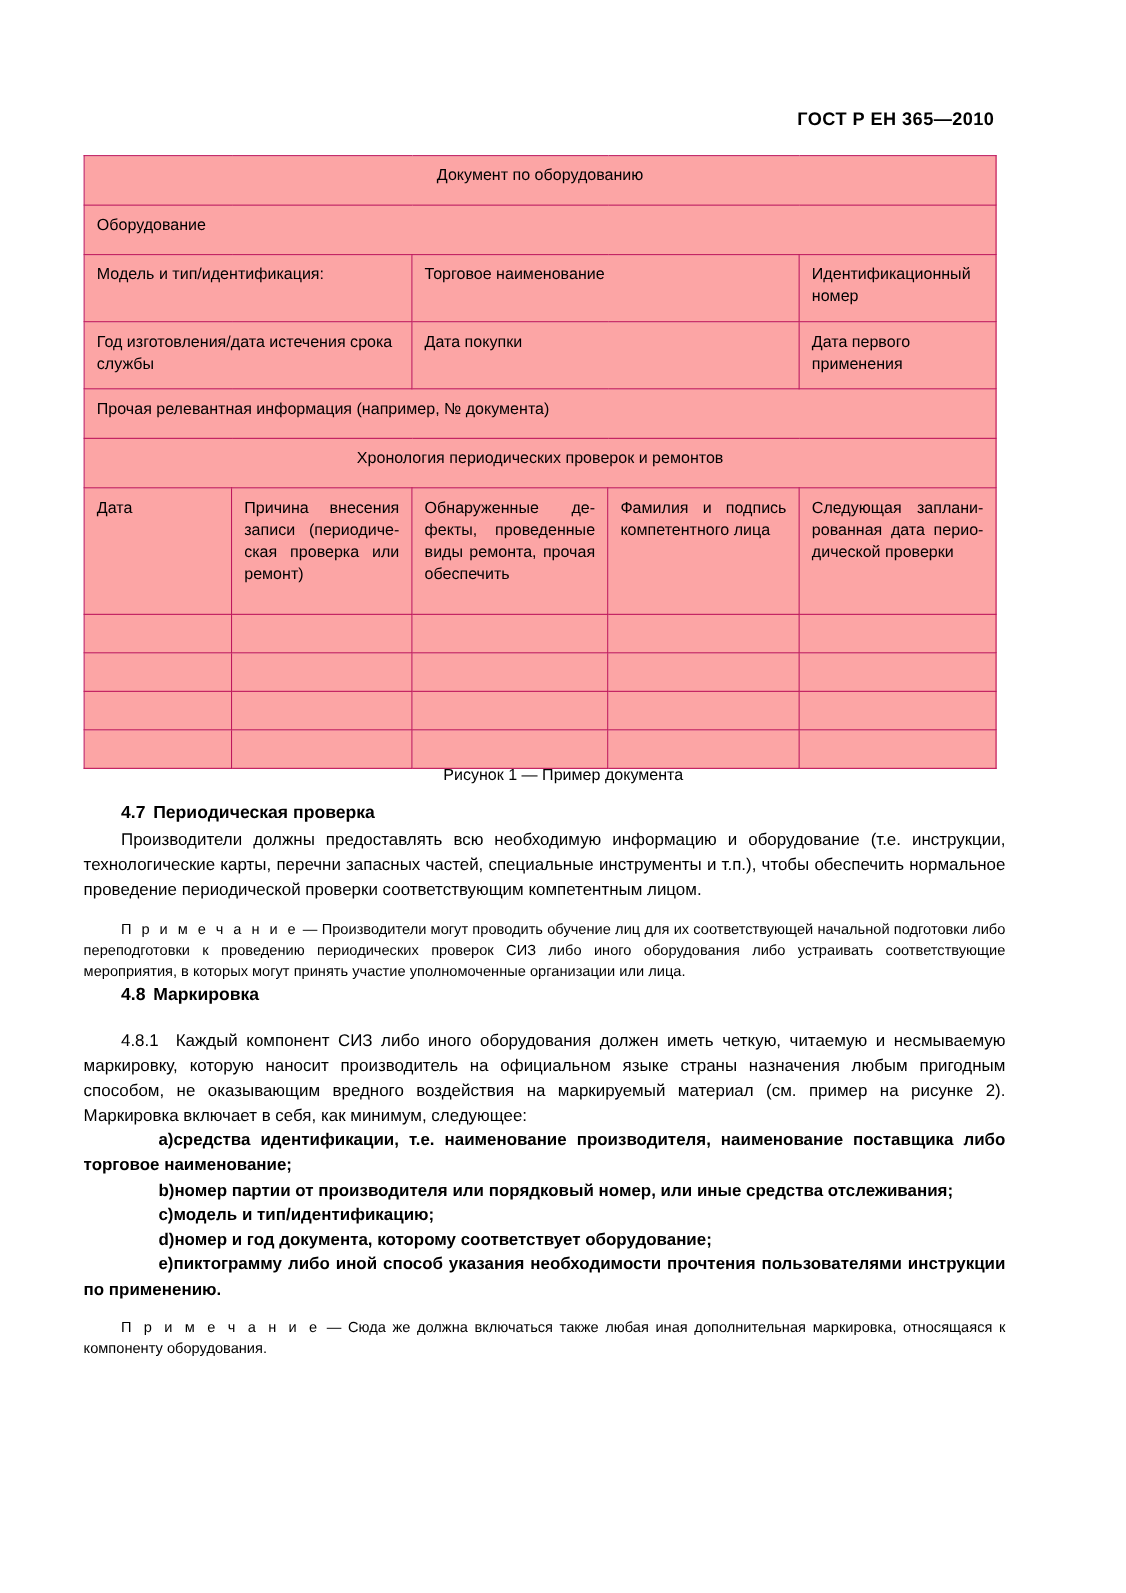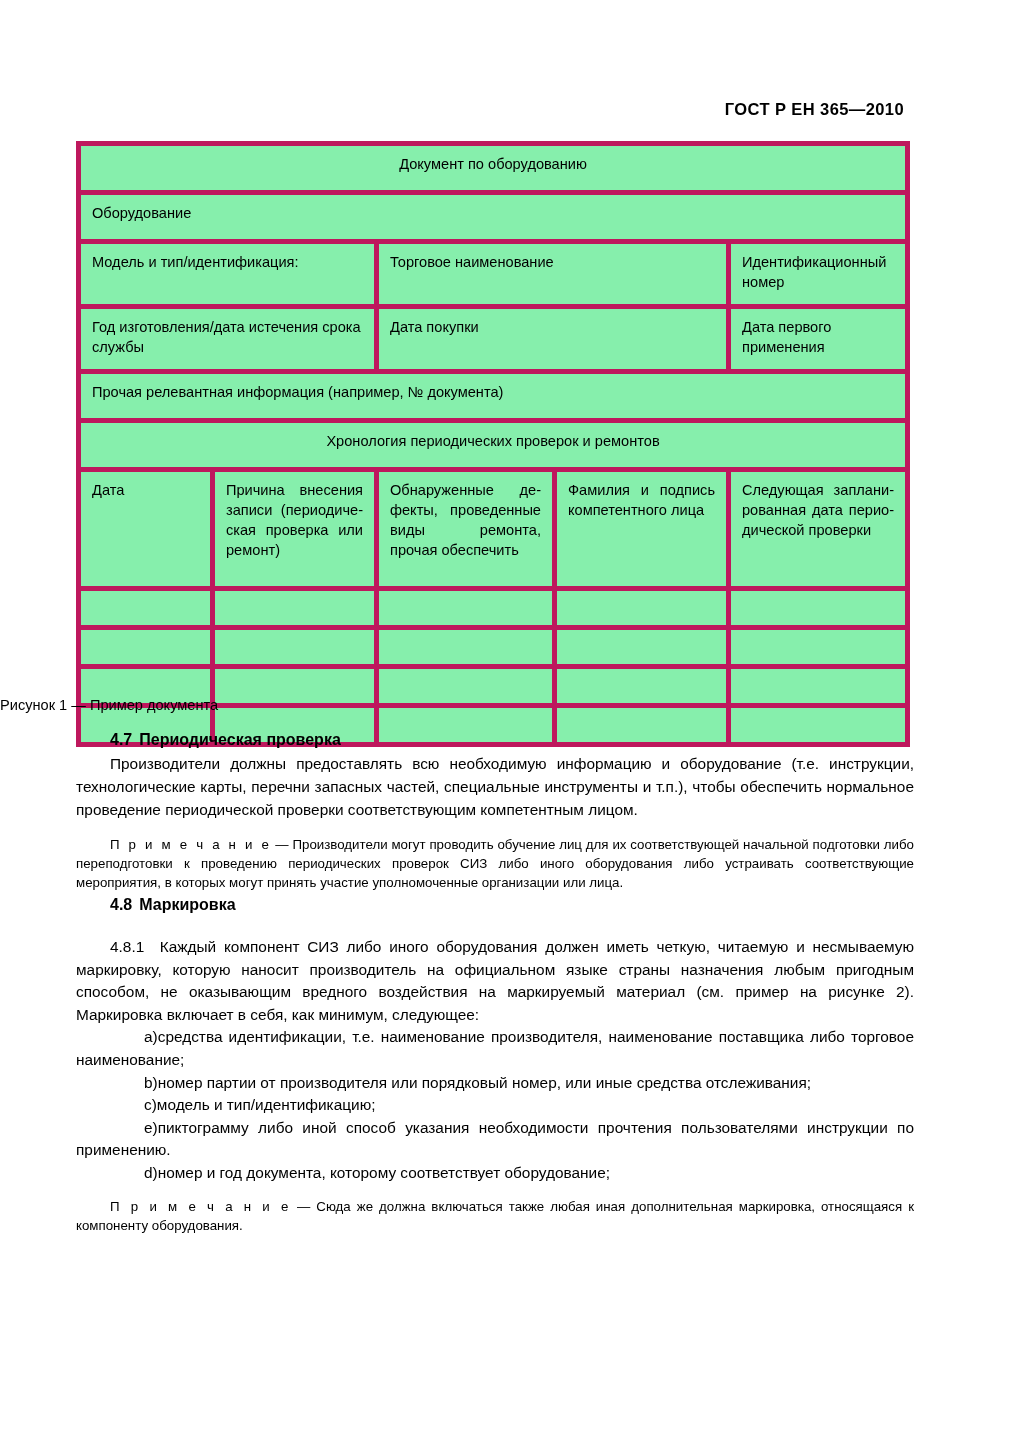--- a/index.html
+++ b/index.html
@@ -39,24 +39,24 @@
     position: absolute;
     left: 76px;
     top: 141px;
     width: 829px;
     border-collapse: collapse;
     table-layout: fixed;
     font-size: 14.6px;
     line-height: 1.36;
   }
   .form-table td {
-    border: 5px solid #be185d;
+    border: 1px solid #be185d;
     padding: 9px 11px 9px 11px;
     vertical-align: top;
-    background: #86efac;
+    background: #fca5a5;
   }
   .form-table td.center {
     text-align: center;
   }
   .row-title td { height: 26px; }
   .row-equip td { height: 26px; }
   .row-pair td  { height: 42px; }
   .row-misc td  { height: 26px; }
   .row-chrono td { height: 26px; }
   .row-head td { height: 96px; }
@@ -68,21 +68,21 @@
   .c5d { width: 174px; }
   .c5e { width: 179px; }
   .jhead { text-align: justify; text-align-last: left; hyphens: manual; }
 
   
   .fig-caption {
     position: absolute;
     left: 0;
     right: 0;
     top: 697px;
-    text-align: left;
+    text-align: center;
     font-size: 14.6px;
   }
 
   
   .content {
     position: absolute;
     left: 76px;
     top: 728px;
     width: 838px;
     font-size: 15.4px;
@@ -122,20 +122,21 @@
   .list {
     margin: 0;
     padding: 0;
     list-style: none;
   }
   .list li {
     margin: 0;
     padding: 0;
     text-align: justify;
     text-indent: 34px;
+    font-weight: bold;
   }
   .list li .mark {
     display: inline-block;
     min-width: 23px;
   }
 
   
   .page-number {
     position: absolute;
     right: 120px;
@@ -234,22 +235,22 @@
     <p class="note"><span class="lbl">П р и м е ч а н и е</span> <span>— Производители могут проводить обучение лиц для их соответствующей начальной подготовки либо переподготовки к проведению периодических проверок СИЗ либо иного оборудования либо устраивать соответствующие мероприятия, в которых могут принять участие уполномоченные организации или лица.</span></p>
 
     <h3 class="sec-48"><span class="num">4.8</span><span>Маркировка</span></h3>
 
     <p class="para para-481"><span class="num">4.8.1</span>&nbsp;&nbsp;<span>Каждый компонент СИЗ либо иного оборудования должен иметь четкую, читаемую и несмываемую маркировку, которую наносит производитель на официальном языке страны назначения любым пригодным способом, не оказывающим вредного воздействия на маркируемый материал (см. пример на рисунке 2). Маркировка включает в себя, как минимум, следующее:</span></p>
 
     <ul class="list">
       <li><span class="mark">a)</span><span>средства идентификации, т.е. наименование производителя, наименование поставщика либо торговое наименование;</span></li>
       <li><span class="mark">b)</span><span>номер партии от производителя или порядковый номер, или иные средства отслеживания;</span></li>
       <li><span class="mark">c)</span><span>модель и тип/идентификацию;</span></li>
+      <li><span class="mark">d)</span><span>номер и год документа, которому соответствует оборудование;</span></li>
       <li><span class="mark">e)</span><span>пиктограмму либо иной способ указания необходимости прочтения пользователями инструкции по применению.</span></li>
-      <li><span class="mark">d)</span><span>номер и год документа, которому соответствует оборудование;</span></li>
     </ul>
 
     <p class="note note-tail"><span class="lbl">П р и м е ч а н и е</span> <span>— Сюда же должна включаться также любая иная дополнительная маркировка, относящаяся к компоненту оборудования.</span></p>
 
   </div>
 
   <div class="page-number">5</div>
 
 </div>
 

